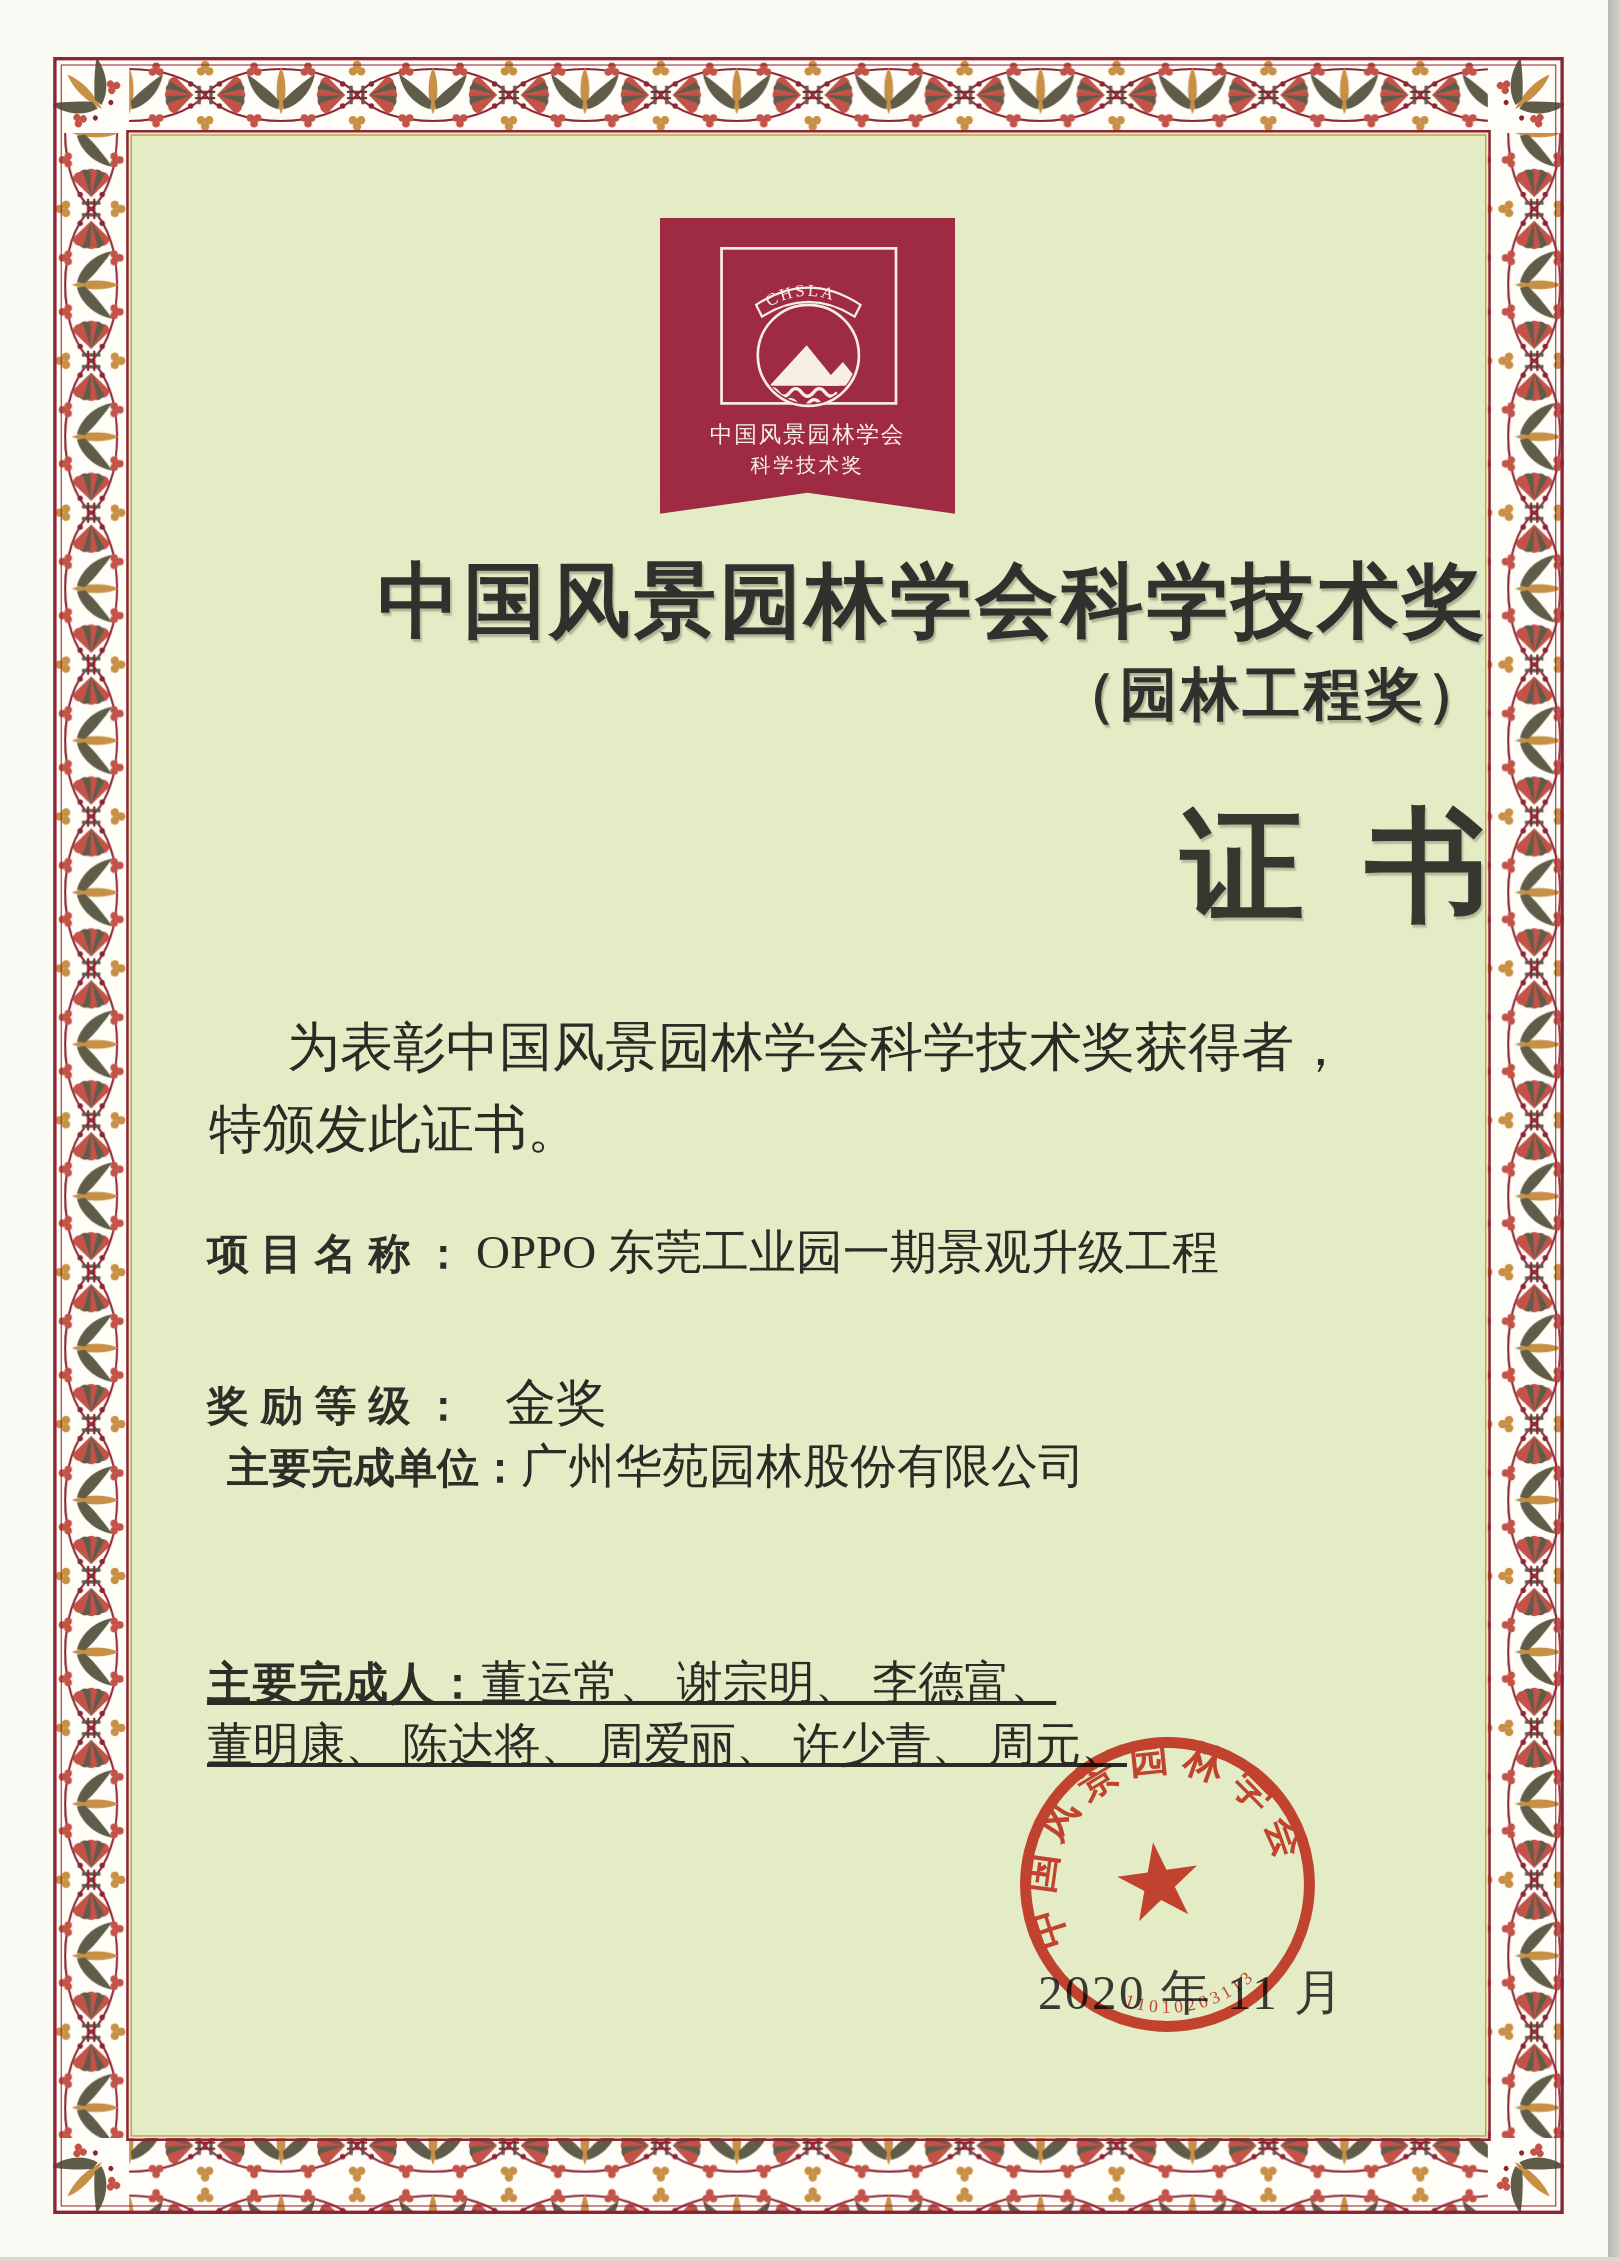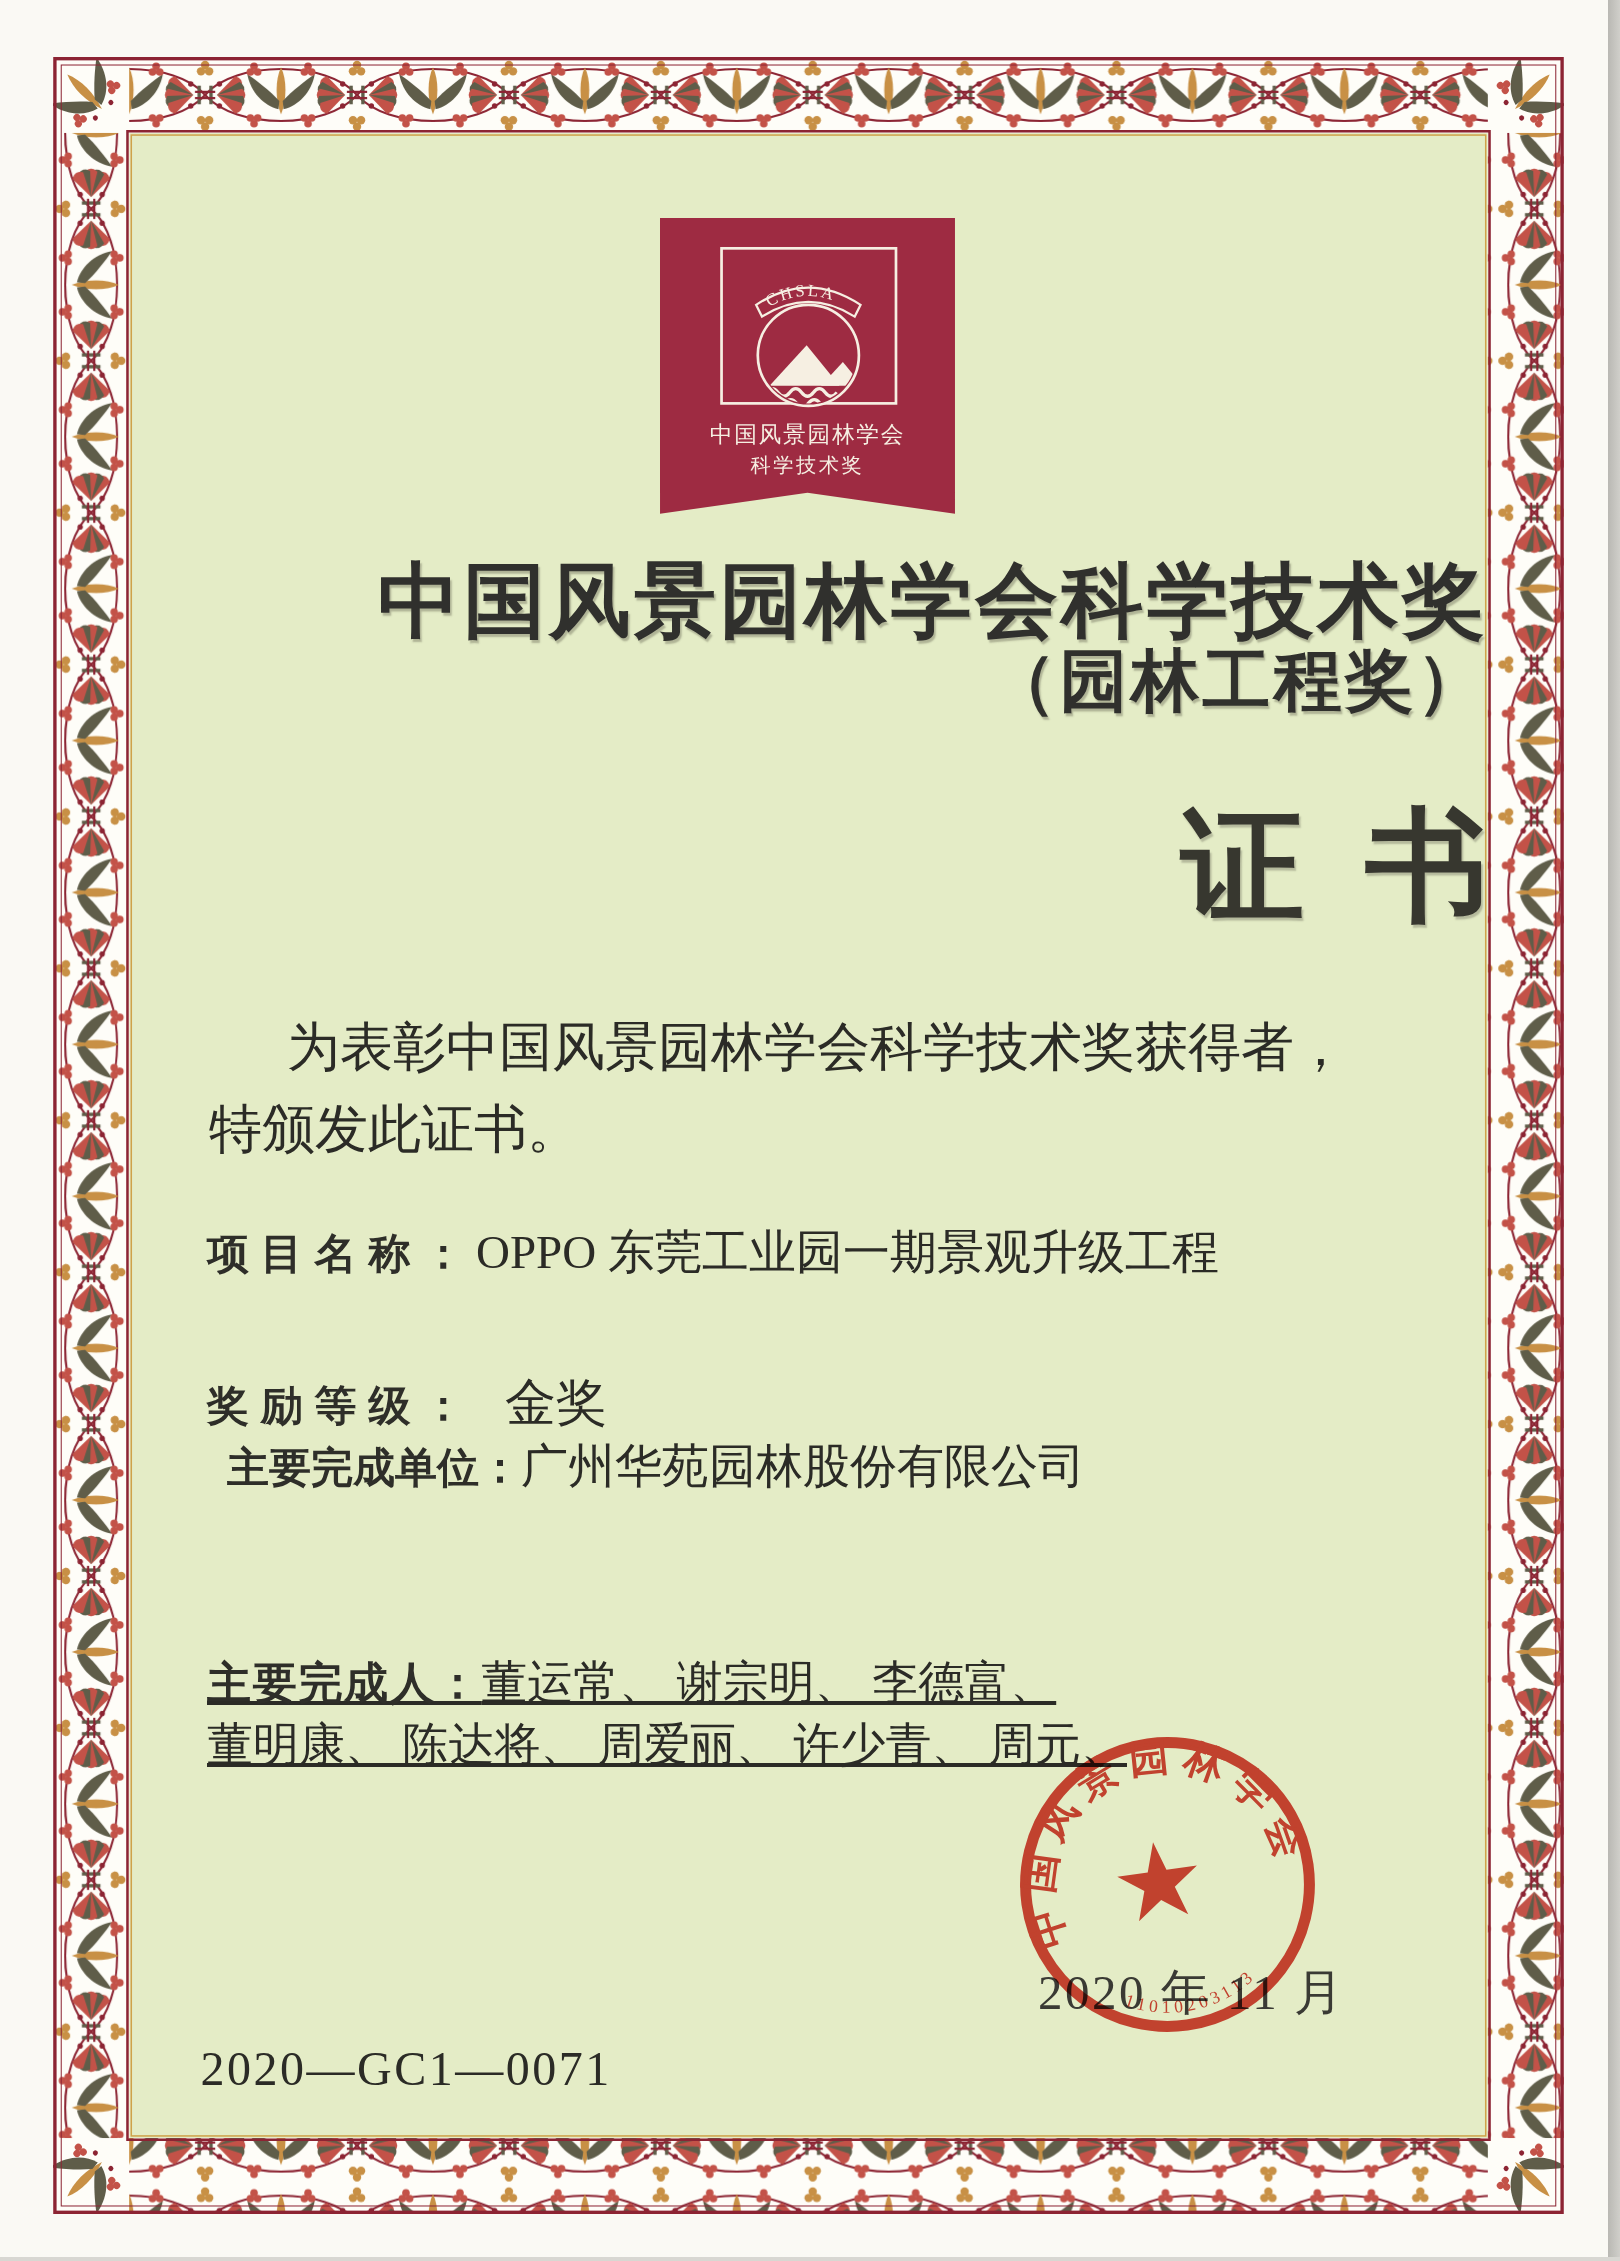--- a/index.html
+++ b/index.html
@@ -12,21 +12,21 @@
   .scan-edge-bottom{position:absolute;left:0;bottom:0;width:1621px;height:4.2px;background:#d8d7d2;}
 
   .abs{position:absolute;}
   .center-band{left:129px;width:1359px;text-align:right;}
 
   .ribbon{left:660px;top:218px;width:295px;height:300px;}
 
   .title{font-weight:bold;color:#30302d;letter-spacing:3.4px;
          text-shadow:1.7px 2.5px 1.7px rgba(110,110,92,.45);line-height:1.15;}
   .title1{top:555px;font-size:82px;}
-  .title2{top:642px;font-size:68px;}
+  .title2{top:662px;font-size:58px;}
   .certword{top:785px;font-size:123px;font-weight:bold;color:#37372f;
          letter-spacing:61px;padding-left:61px;text-shadow:1.7px 2.5px 1.7px rgba(110,110,92,.4);}
 
   .para{left:209px;top:1006px;width:1241px;font-size:53px;color:#2b2b26;line-height:82px;}
   .para .ln1{text-indent:78px;}
 
   .frow{display:flex;align-items:baseline;color:#2b2b26;}
   .flabel{font-family:"DejaVu Sans","Liberation Sans",sans-serif;font-weight:bold;
           font-size:42px;color:#2e2e29;white-space:nowrap;}
   .sp14{letter-spacing:11.8px;margin-top:17px;}
@@ -216,19 +216,18 @@
         <textPath href="#sealTop" startOffset="6">中国风景园林学会</textPath>
       </text>
       <path id="sealBot" d="M65.5,277 A152,152 0 0 0 314.5,277" fill="none"></path>
       <text font-size="21" letter-spacing="5" font-family="Liberation Serif, DejaVu Serif, serif">
         <textPath href="#sealBot" startOffset="72">11010203113</textPath>
       </text>
     </g>
   </svg>
 
   <div class="abs frow row-cert">
-    <span class="fvalue">2020—GC1—0071</span>
   </div>
 
   <div class="scan-edge-right"></div>
   <div class="scan-edge-bottom"></div>
 </div>
 
 
 </body></html>

